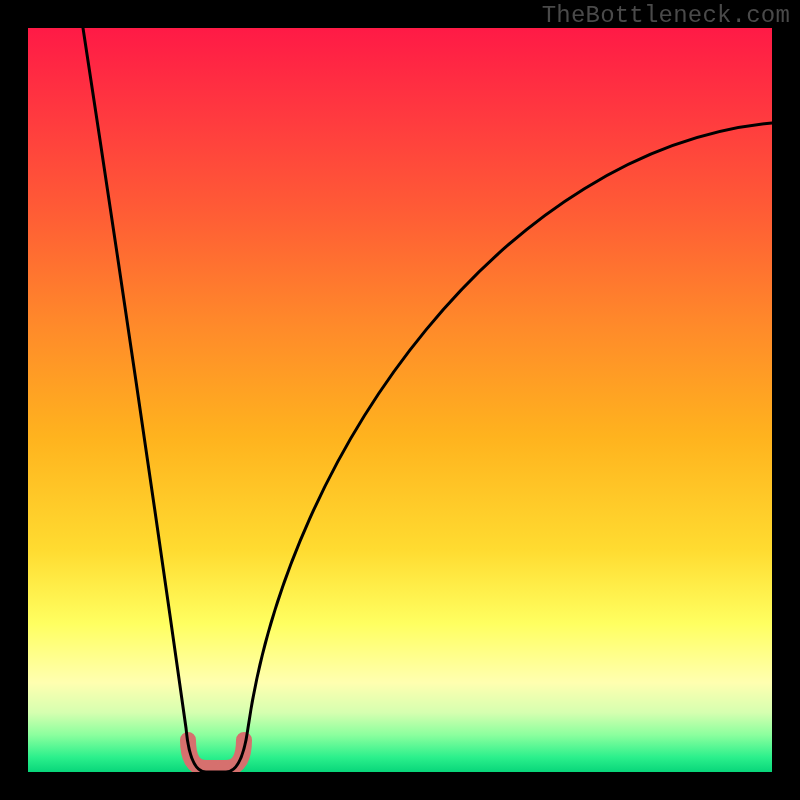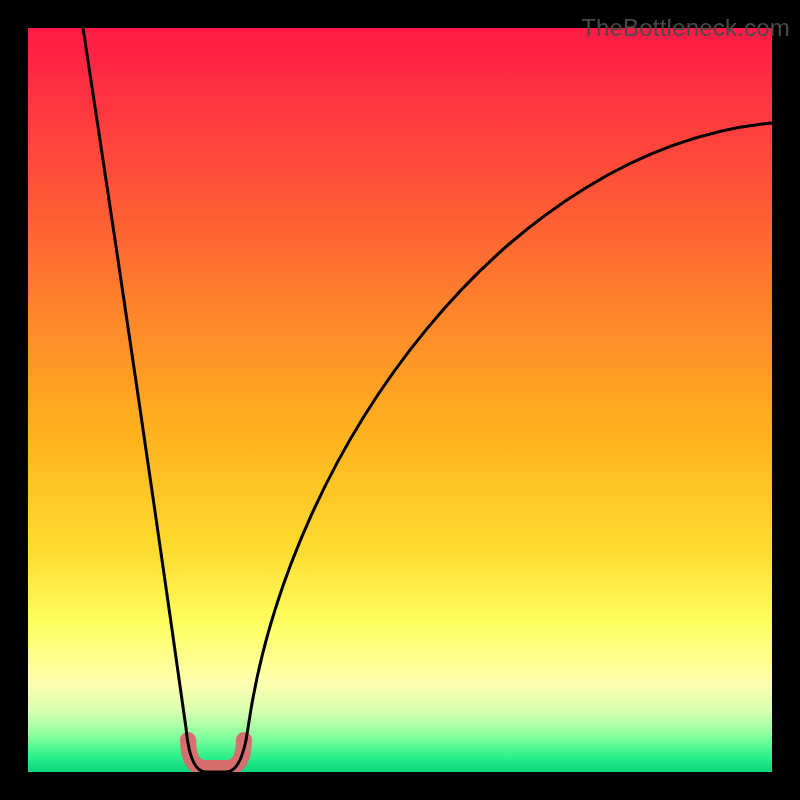--- a/index.html
+++ b/index.html
@@ -5,23 +5,23 @@
   * { margin: 0; padding: 0; box-sizing: border-box; }
   html, body { width: 800px; height: 800px; overflow: hidden; background: #000; }
   .frame {
     position: relative;
     width: 800px;
     height: 800px;
     background: #000;
   }
   .watermark {
     position: absolute;
-    top: 14px;
+    top: 2px;
     right: 10px;
-    font-family: Liberation Sans, sans-serif;
+    font-family: Liberation Mono, monospace;
     font-size: 24px;
     font-weight: 500;
     color: #4a4a4a;
     letter-spacing: 0.2px;
     z-index: 10;
   }
   .plot {
     position: absolute;
     left: 28px;
     top: 28px;

